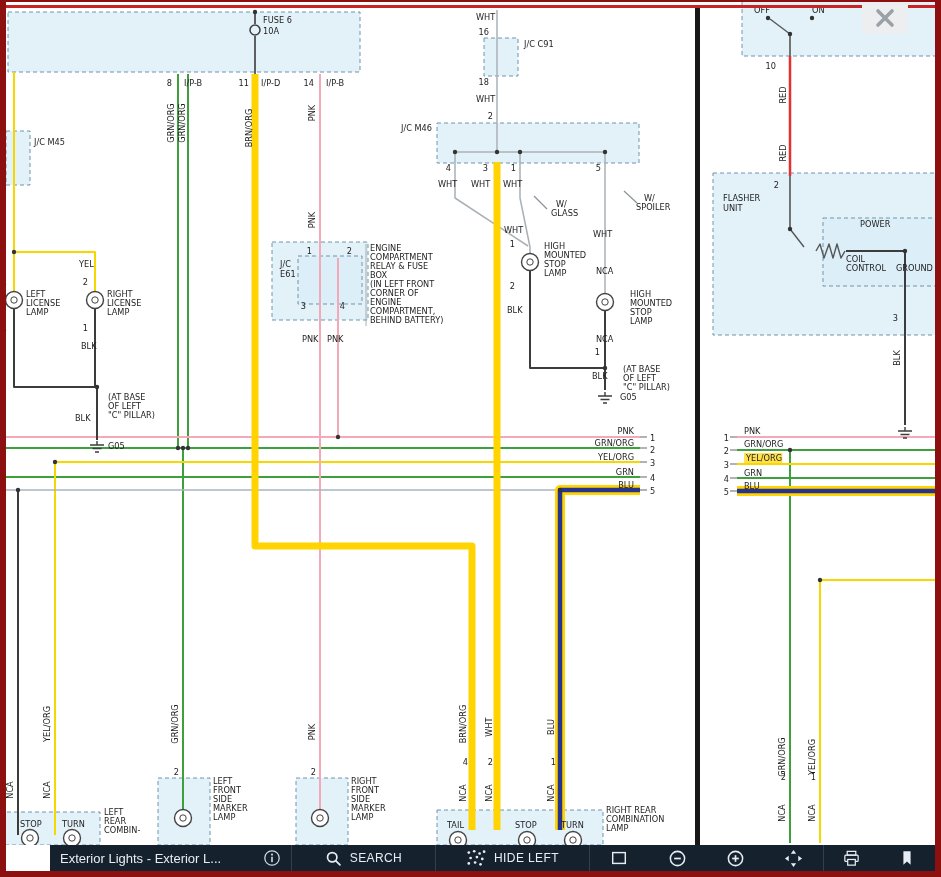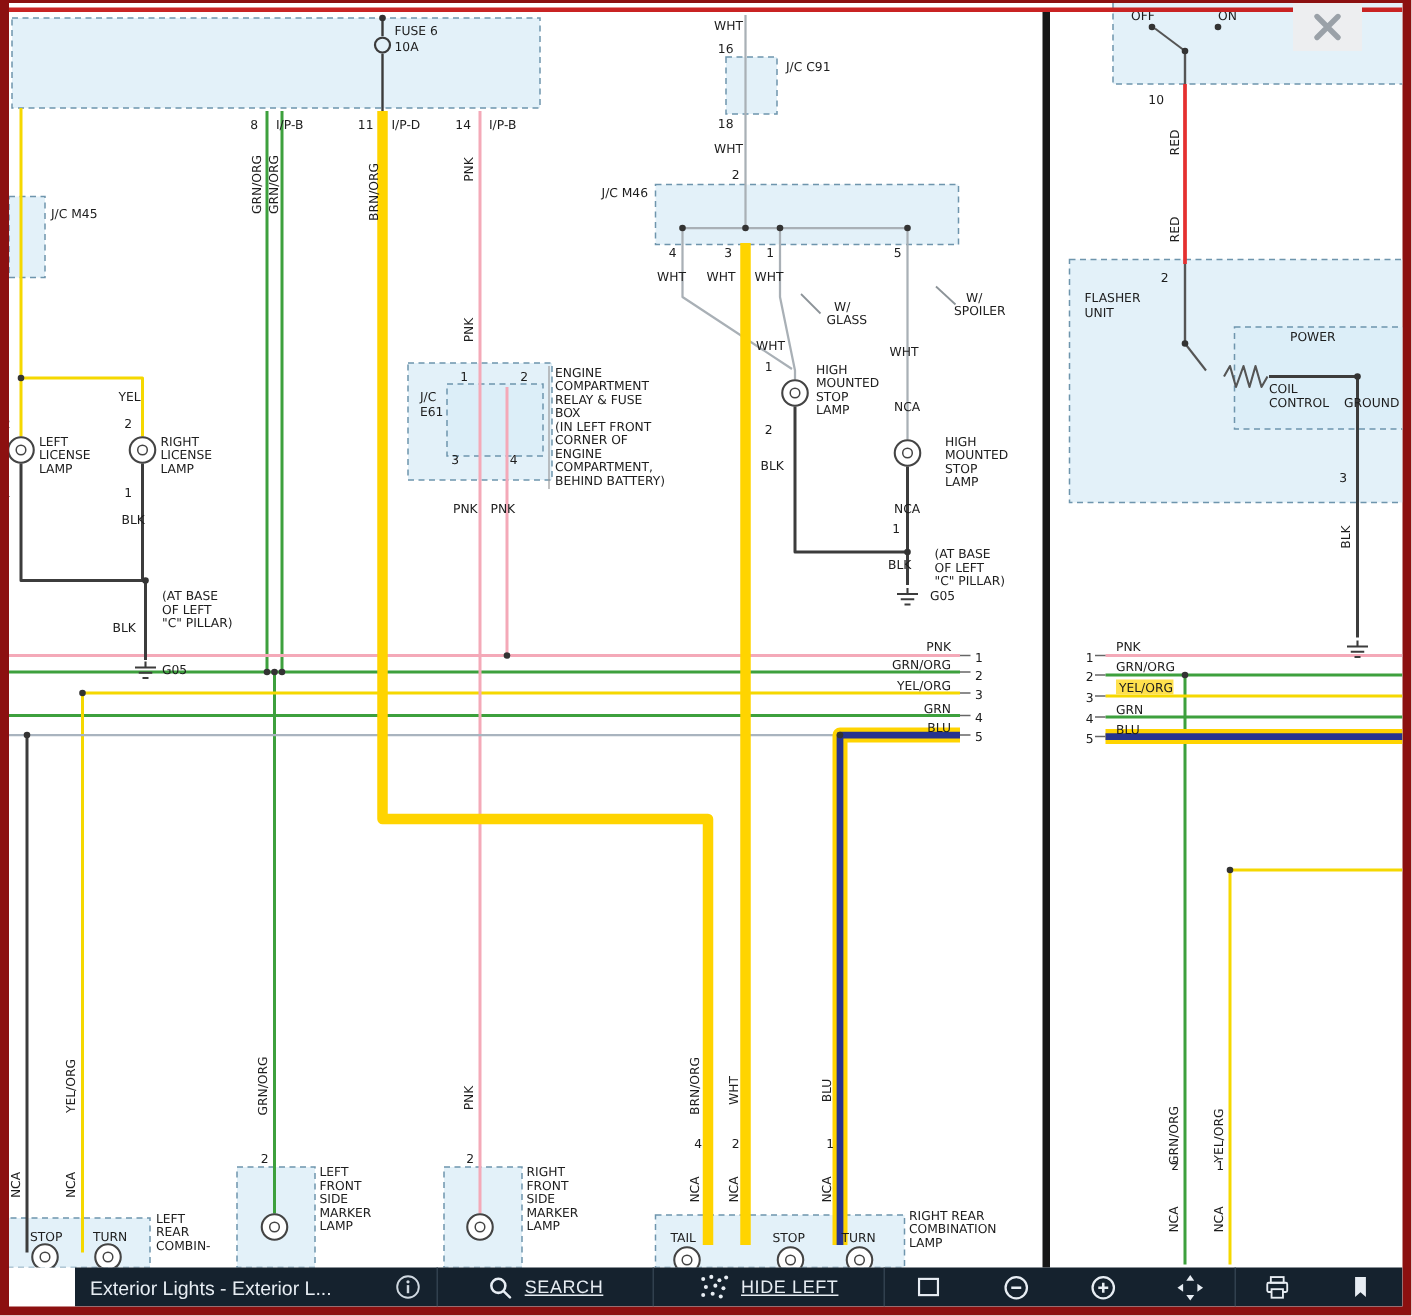--- a/index.html
+++ b/index.html
@@ -12,21 +12,21 @@
   .panel-divider{position:absolute;left:689px;top:6px;width:5px;height:837px;background:#171717;z-index:4;}
   .close-btn{position:absolute;left:856px;top:0;width:46px;height:32px;background:#edeef0;
              display:flex;align-items:center;justify-content:center;z-index:6;cursor:pointer;}
   .toolbar{position:absolute;left:0;right:0;top:843px;height:26px;background:#15222e;
            display:flex;align-items:stretch;color:#e7edf3;z-index:6;
            font-family:"Liberation Sans",sans-serif;margin-left:44px;}
   .tb-sec{display:flex;align-items:center;box-sizing:border-box;border-right:1px solid #31404e;padding:0 10px;}
   .tb-sec.last{border-right:none;}
   .tb-title-sec{width:242px;justify-content:space-between;}
   .tb-title{font-size:13px;white-space:nowrap;overflow:hidden;}
-  .tb-btn{justify-content:center;gap:8px;cursor:pointer;text-decoration:underline;}
+  .tb-btn{justify-content:center;gap:8px;cursor:pointer;}
   .tb-search{width:144px;}
   .tb-hide{width:154px;}
   .tb-label{font-size:12px;letter-spacing:.4px;}
   .tb-icons{width:234px;padding:0;}
   .tb-icons2{flex:1;padding:0;}
   .tb-iconbtn{flex:1;display:flex;align-items:center;justify-content:center;cursor:pointer;height:100%;}
   .tb-icon{display:flex;align-items:center;justify-content:center;}
 </style>
 </head>
 <body>

